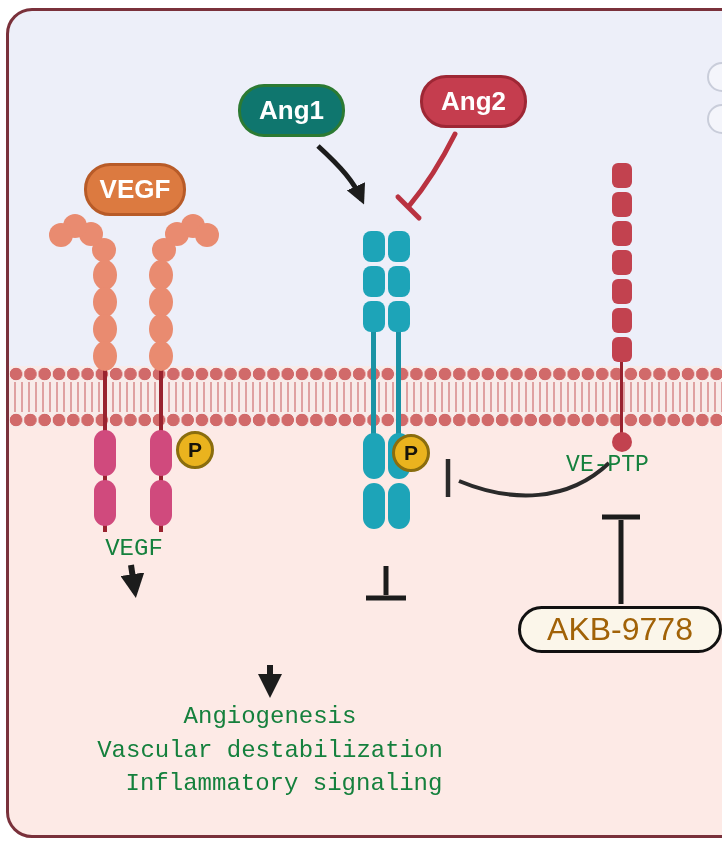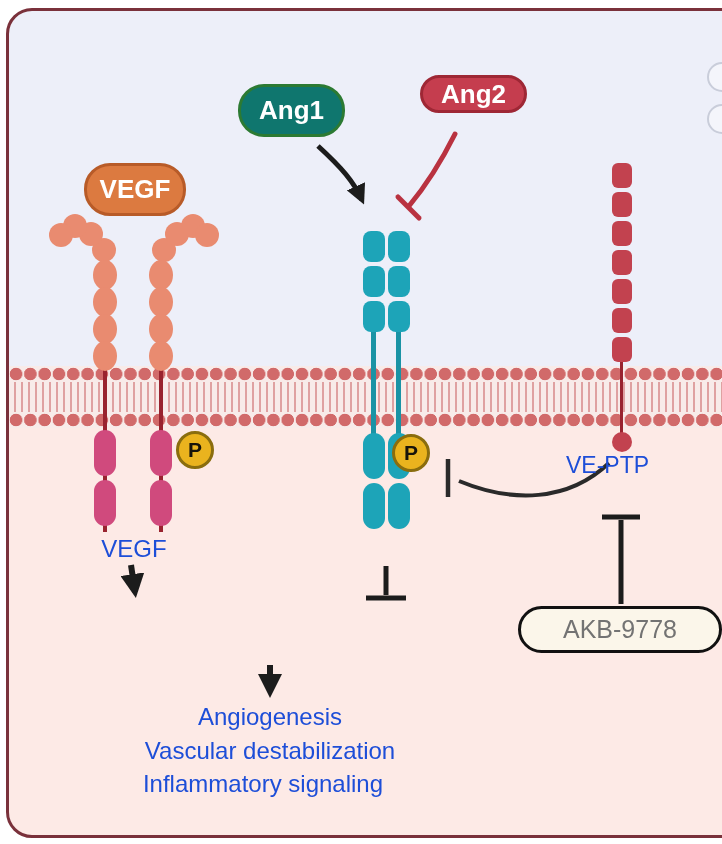--- a/index.html
+++ b/index.html
@@ -35,28 +35,28 @@
 
   .pcirc{position:absolute;width:38px;height:38px;border-radius:50%;background:#eab31e;
          border:3px solid #8a6d0e;display:flex;align-items:center;justify-content:center;
          font-size:21px;font-weight:bold;color:#17130a;z-index:20;}
 
   
   .pill{position:absolute;display:flex;align-items:center;justify-content:center;
         color:#fff;font-size:26px;font-weight:600;border-radius:26px;z-index:30;}
   .pill-vegf{left:84px;top:163px;width:102px;height:53px;background:#dc7a40;border:3px solid #b85b28;}
   .pill-ang1{left:238px;top:84px;width:107px;height:53px;background:#0f766e;border:3px solid #2c7a33;}
-  .pill-ang2{left:420px;top:75px;width:107px;height:38px;background:#c53d4e;border:3px solid #9e2735;}
+  .pill-ang2{left:420px;top:75px;width:107px;height:53px;background:#c53d4e;border:3px solid #9e2735;}
   .pill-akb{left:518px;top:606px;width:204px;height:47px;background:#fbf6ea;border:3.5px solid #111;
-            color:#737373;font-size:25px;font-weight:normal;border-radius:24px;}
+            color:#a16207;font-size:32px;font-weight:normal;border-radius:24px;}
   .sigbox{position:absolute;left:94px;top:610px;width:337px;height:52px;background:#46427b;
           border:3px solid #2c295a;border-radius:7px;display:flex;align-items:center;justify-content:center;
           color:#fff;font-size:26px;z-index:30;}
 
-  .lbl{position:absolute;text-align:center;color:#1d4ed8;font-size:24px;z-index:25;}
+  .lbl{position:absolute;text-align:center;color:#15803d;font-size:24px;z-index:25;font-family:Liberation Mono, monospace;}
   .arrows{left:0;top:0;width:722px;height:844px;pointer-events:none;z-index:22;}
 </style>
 </head>
 <body>
 
 <div id="canvas">
 
   <div class="abs bg-extra"></div>
   <div class="abs membrane">
     <div class="mem-dots"></div>
@@ -145,17 +145,17 @@
   <div class="pill pill-ang1">Ang1</div>
   <div class="pill pill-ang2">Ang2</div>
   <div class="pill pill-akb">AKB-9778</div>
 
 
   <div class="lbl" style="left:84px;top:535px;width:100px">VEGF</div>
   <div class="lbl" style="left:545px;top:452px;width:125px;font-size:23px">VE-PTP</div>
 
   <div class="lbl" style="left:95px;top:703px;width:350px">Angiogenesis</div>
   <div class="lbl" style="left:95px;top:737px;width:350px">Vascular destabilization</div>
-  <div class="lbl" style="left:88px;top:770px;width:350px">Inflammatory signaling</div>
+  <div class="lbl" style="left:109px;top:770px;width:350px">Inflammatory signaling</div>
 
 
   <div class="abs frame"></div>
 </div>
 
 </body></html>

